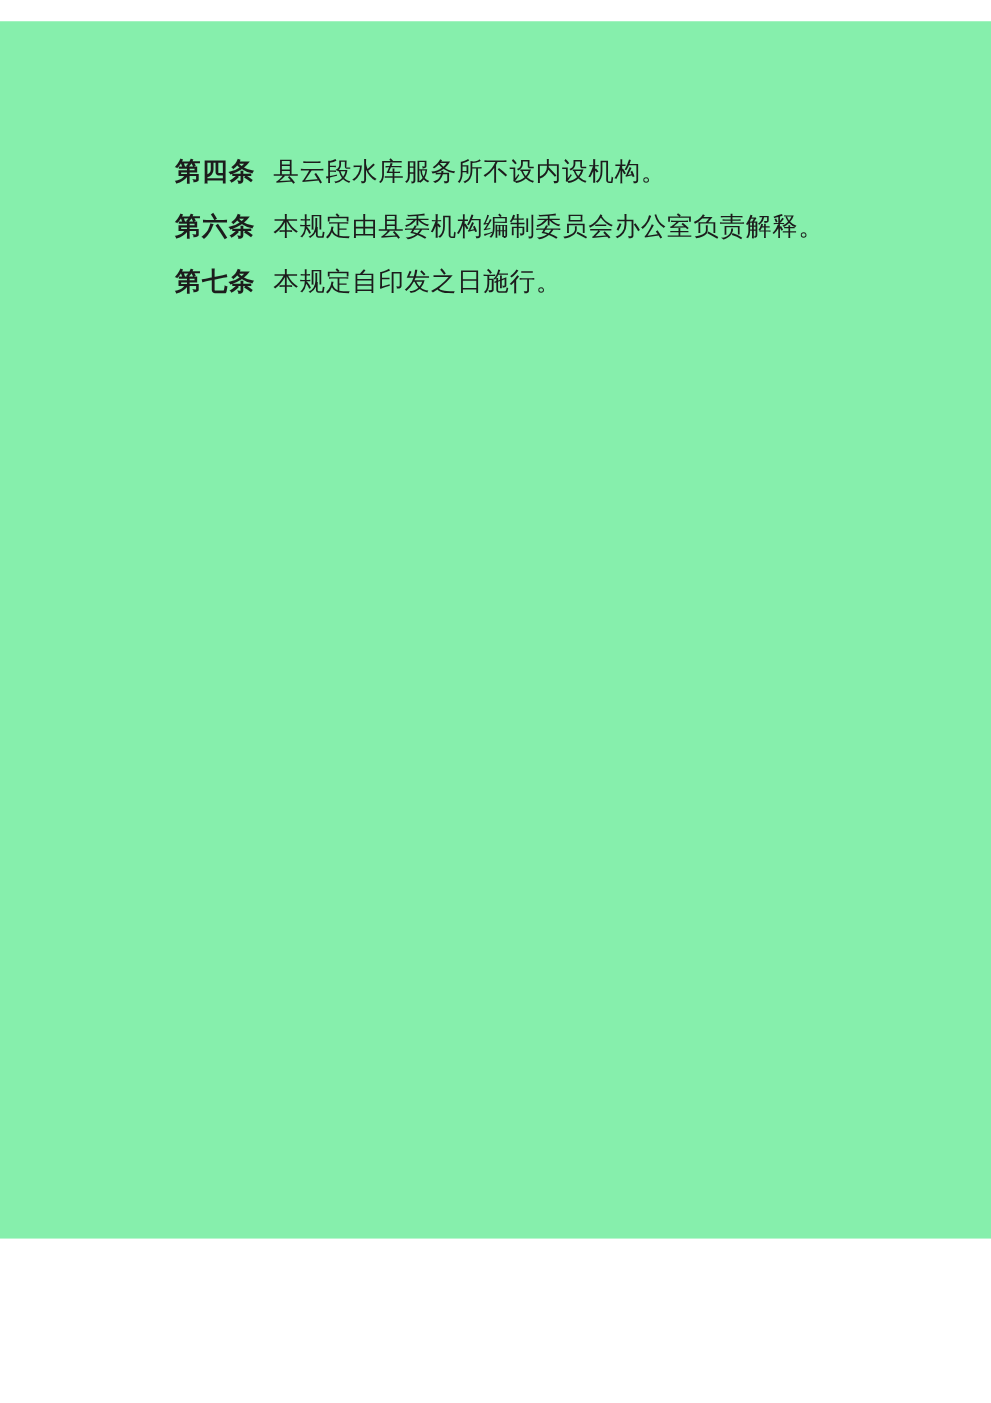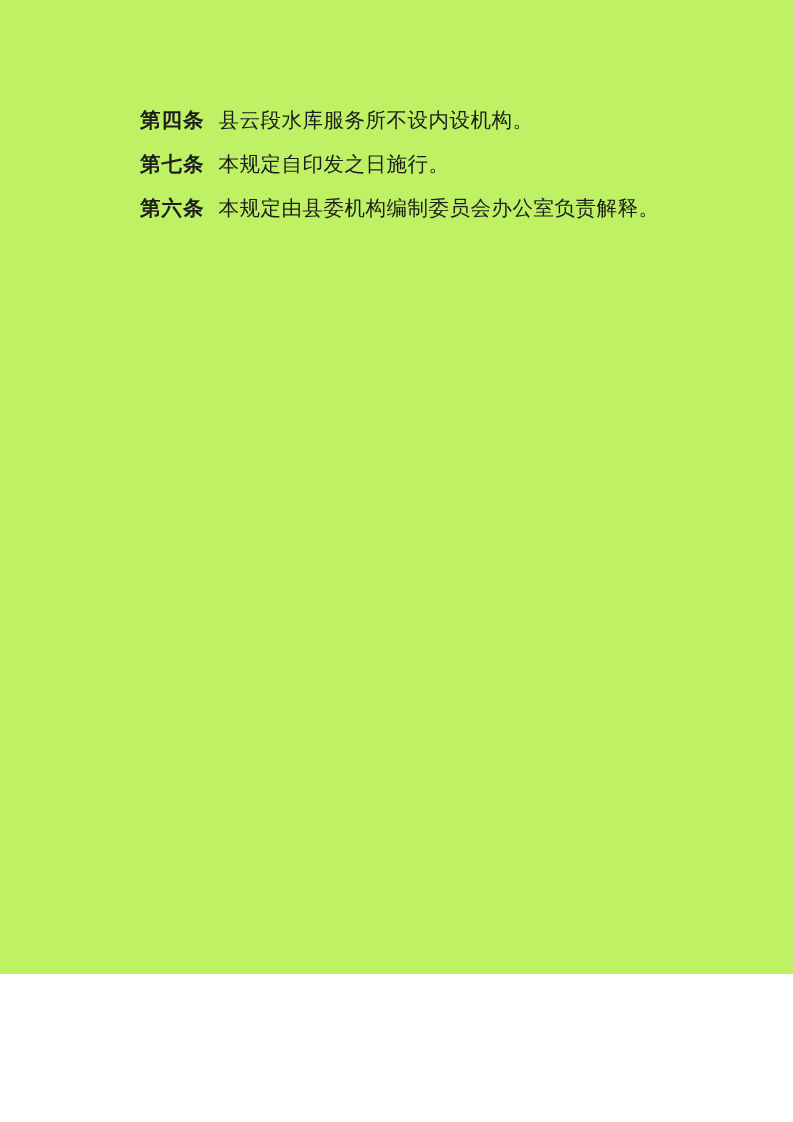--- a/index.html
+++ b/index.html
@@ -4,24 +4,25 @@
 <style>
   html, body {
     margin: 0;
     padding: 0;
     background: #ffffff;
   }
   .page {
     position: relative;
     width: 793px;
     height: 974px;
-    background: #bef264;
+    background: #86efac;
     overflow: hidden;
     font-family: "DejaVu Serif", "Liberation Serif", serif;
     color: #1c1c1c;
+    margin-top: 17px;
   }
   .doc-body {
     position: absolute;
     left: 96px;
     top: 100px;
     width: 600px;
   }
   .article {
     font-size: 20.5px;
     line-height: 40px;
@@ -60,24 +61,24 @@
 <div class="page">
 
   <div class="doc-body">
 
     <p class="article">
       <span class="indent"></span><span class="art-label">第四条</span><span class="gap"></span><span class="art-text">县云段水库服务所不设内设机构。</span>
     </p>
 
 
     <p class="article">
-      <span class="indent"></span><span class="art-label">第七条</span><span class="gap"></span><span class="art-text">本规定自印发之日施行。</span>
+      <span class="indent"></span><span class="art-label">第六条</span><span class="gap"></span><span class="art-text">本规定由县委机构编制委员会办公室负责解释。</span>
     </p>
 
     <p class="article">
-      <span class="indent"></span><span class="art-label">第六条</span><span class="gap"></span><span class="art-text">本规定由县委机构编制委员会办公室负责解释。</span>
+      <span class="indent"></span><span class="art-label">第七条</span><span class="gap"></span><span class="art-text">本规定自印发之日施行。</span>
     </p>
 
   </div>
 
   <div class="page-number">- 8 -</div>
 
 </div>
 
 </body></html>

